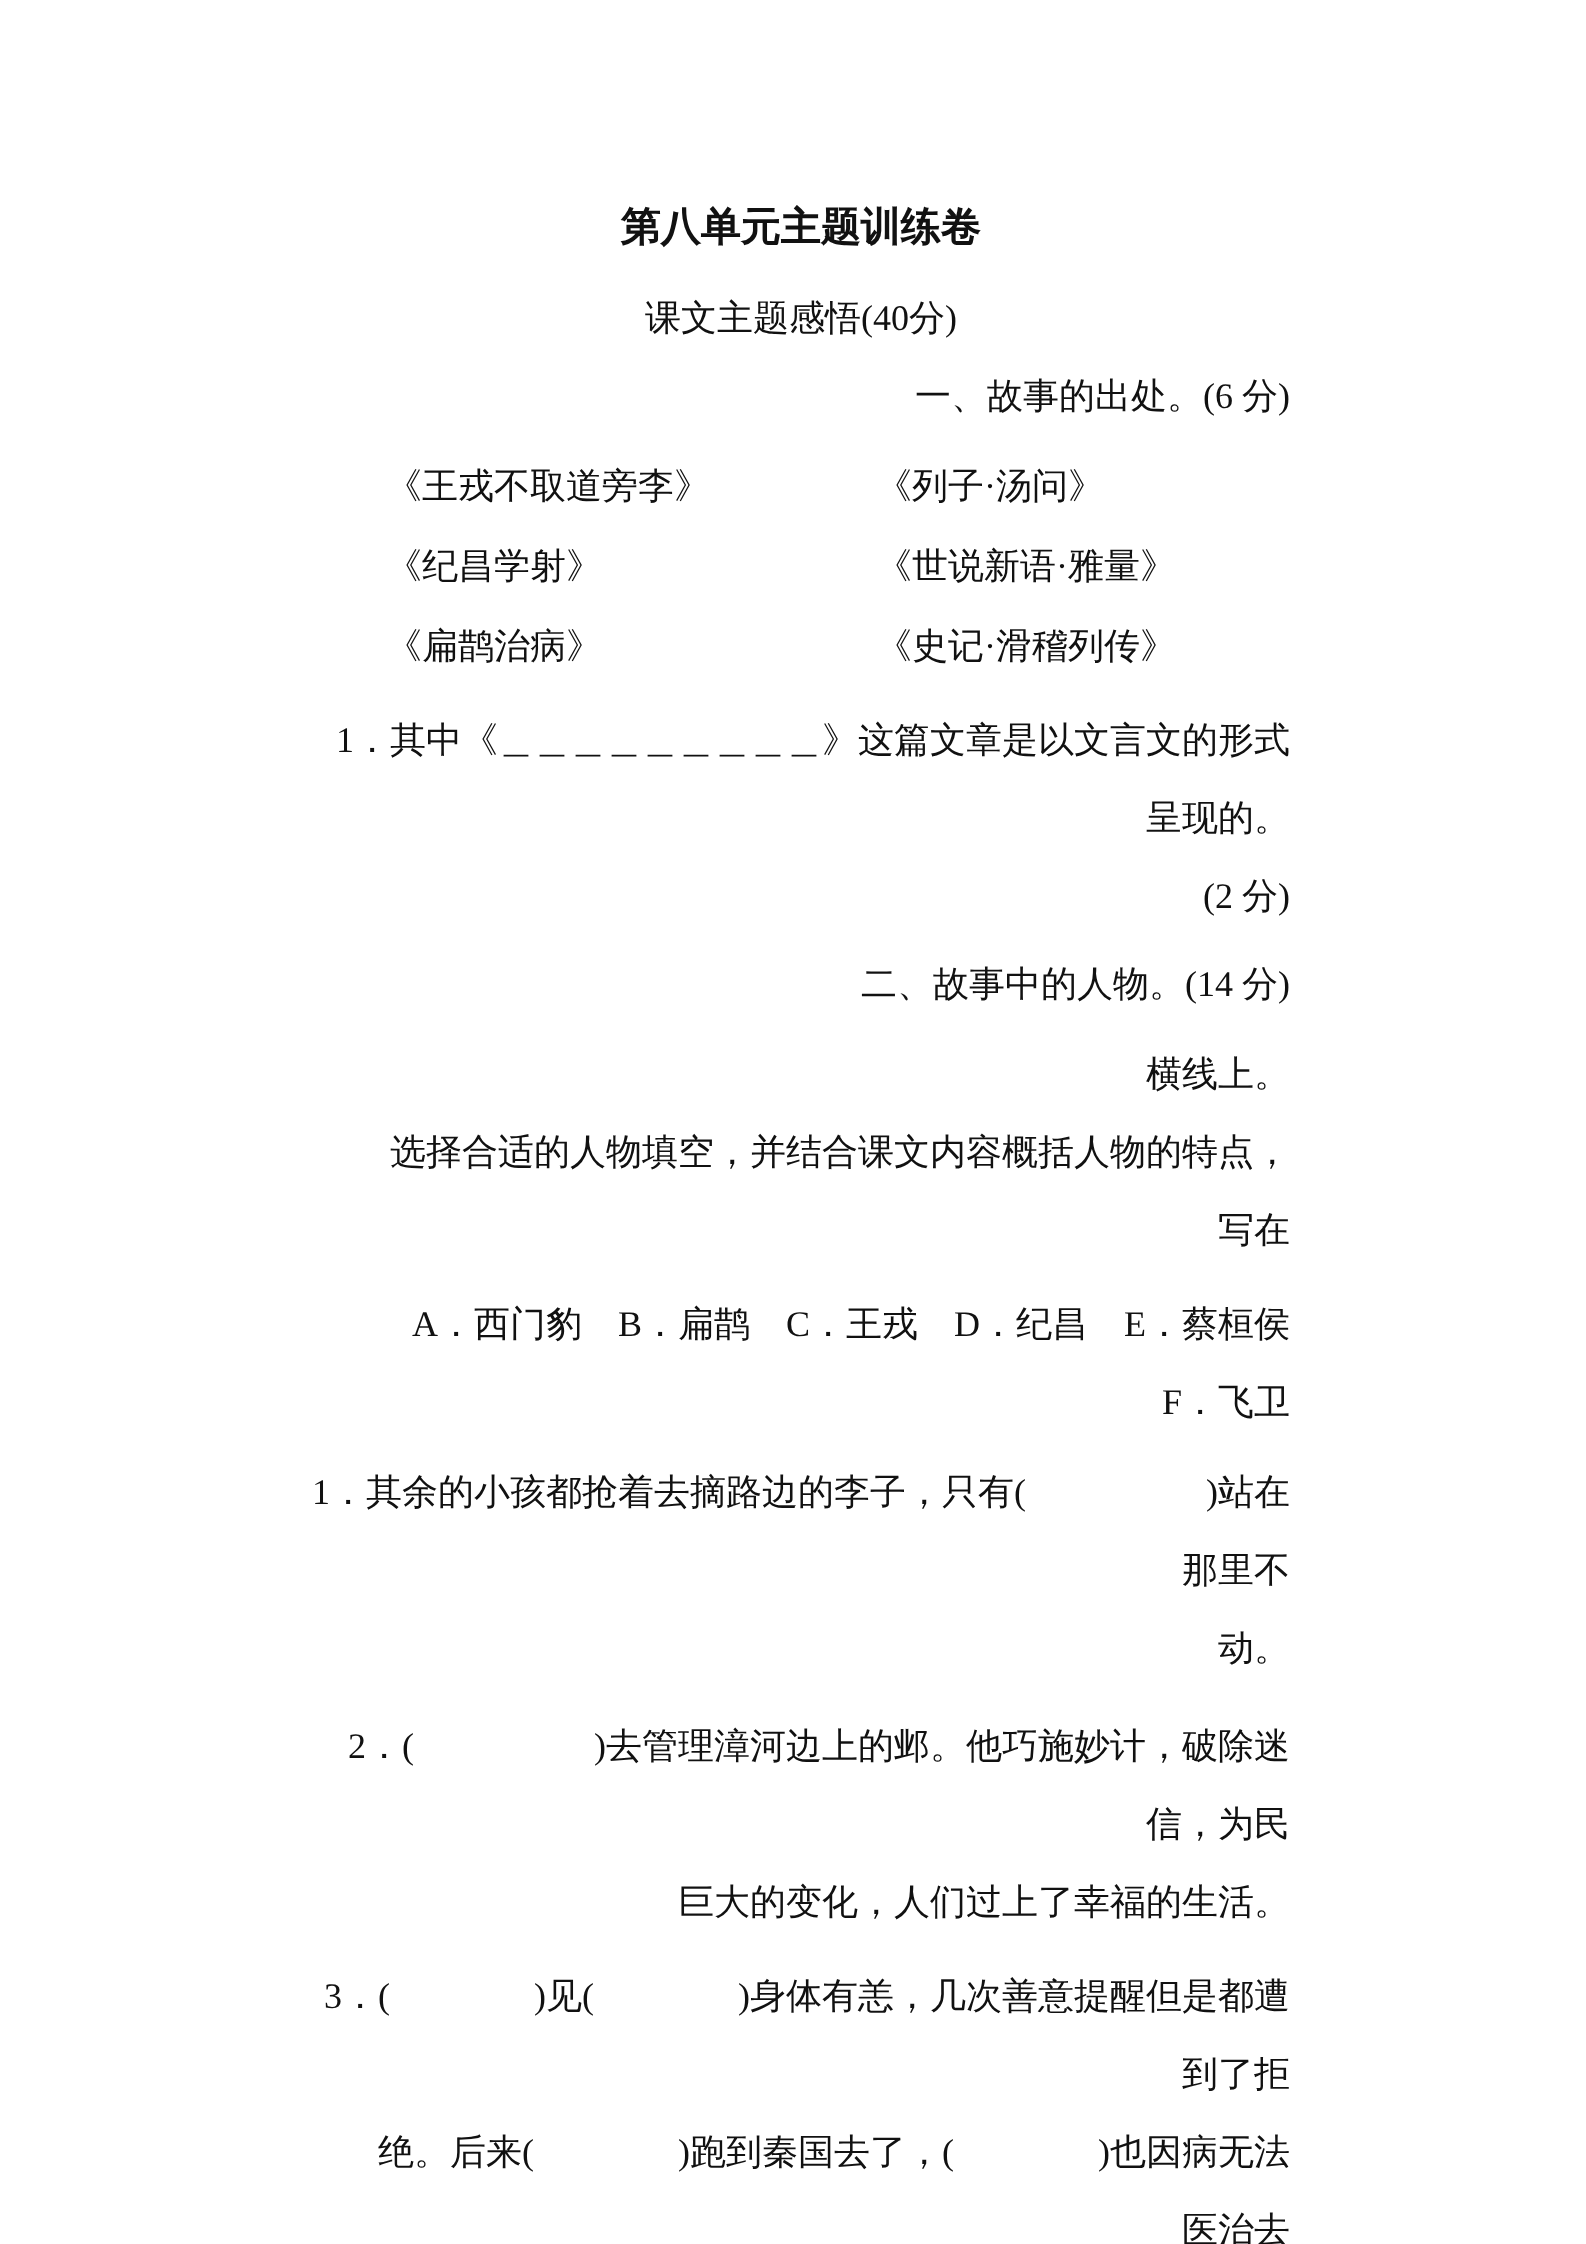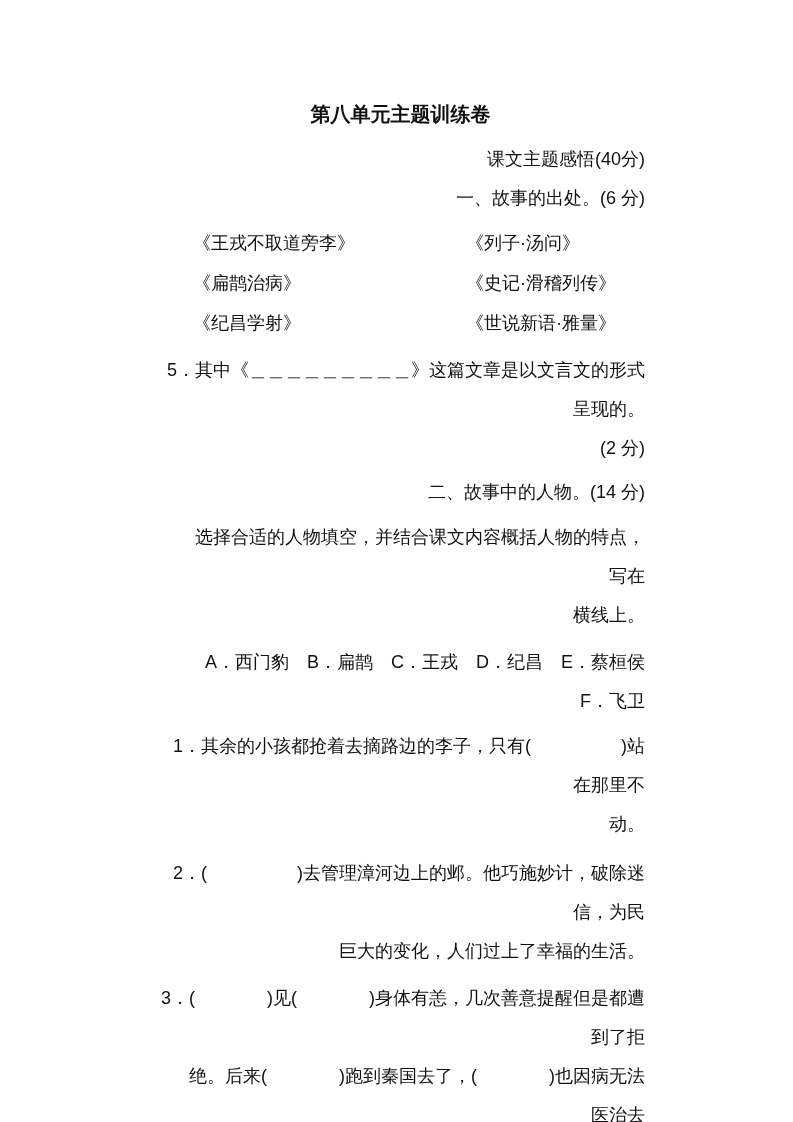--- a/index.html
+++ b/index.html
@@ -4,41 +4,41 @@
 <style>
   * { margin: 0; padding: 0; box-sizing: border-box; }
   html, body { background: #ffffff; }
   .page {
     position: relative;
     width: 717px;
     height: 1122px;
     margin: 0 auto;
     background: #ffffff;
     color: #111111;
-    font-family: Liberation Sans, sans-serif;
+    font-family: Liberation Serif, serif;
     font-size: 18px;
     line-height: 39px;
     padding: 95px 110px 0 118px;
     overflow: hidden;
   }
   .title {
     text-align: center;
     font-size: 20px;
     font-weight: bold;
     line-height: 39px;
   }
   .subtitle {
-    text-align: right;
+    text-align: center;
     margin-top: 6px;
   }
   .line { white-space: pre-wrap; text-align: right; }
   .indent-sm { padding-left: 28px; }   
   .indent-para { padding-left: 37px; } 
   .pairs { margin-top: 5px; }
-  .pair-row { display: flex; line-height: 40px; gap: 28px; }
+  .pair-row { display: flex; line-height: 40px; }
   .pair-left { margin-left: 37px; width: 245px; }
   .pair-right { }
   .mt6  { margin-top: 6px; }
   .mt8  { margin-top: 8px; }
   .mt5  { margin-top: 5px; }
   .mt10 { margin-top: 10px; margin-left: 10px; }
 </style>
 </head>
 <body>
 
@@ -48,39 +48,39 @@
   <div class="subtitle">课文主题感悟(40分)</div>
 
   <div class="line">一、故事的出处。(6 分)</div>
 
   <div class="pairs">
     <div class="pair-row">
       <span class="pair-left">《王戎不取道旁李》</span>
       <span class="pair-right">《列子·汤问》</span>
     </div>
     <div class="pair-row">
+      <span class="pair-left">《纪昌学射》</span>
+      <span class="pair-right">《世说新语·雅量》</span>
+    </div>
+    <div class="pair-row">
       <span class="pair-left">《扁鹊治病》</span>
       <span class="pair-right">《史记·滑稽列传》</span>
-    </div>
-    <div class="pair-row">
-      <span class="pair-left">《纪昌学射》</span>
-      <span class="pair-right">《世说新语·雅量》</span>
     </div>
   </div>
 
   <div class="mt8">
-    <div class="line">5．其中《＿＿＿＿＿＿＿＿＿》这篇文章是以文言文的形式呈现的。</div>
+    <div class="line">1．其中《＿＿＿＿＿＿＿＿＿》这篇文章是以文言文的形式呈现的。</div>
     <div class="line indent-sm">(2 分)</div>
   </div>
 
   <div class="line mt5">二、故事中的人物。(14 分)</div>
 
   <div class="mt6">
+    <div class="line">横线上。</div>
     <div class="line indent-para">选择合适的人物填空，并结合课文内容概括人物的特点，写在</div>
-    <div class="line">横线上。</div>
   </div>
 
   <div class="line indent-sm mt8">A．西门豹　B．扁鹊　C．王戎　D．纪昌　E．蔡桓侯　F．飞卫</div>
 
   <div class="mt6">
     <div class="line">1．其余的小孩都抢着去摘路边的李子，只有(　　　　　)站在那里不</div>
     <div class="line indent-sm">动。</div>
   </div>
 
   <div class="mt10">

